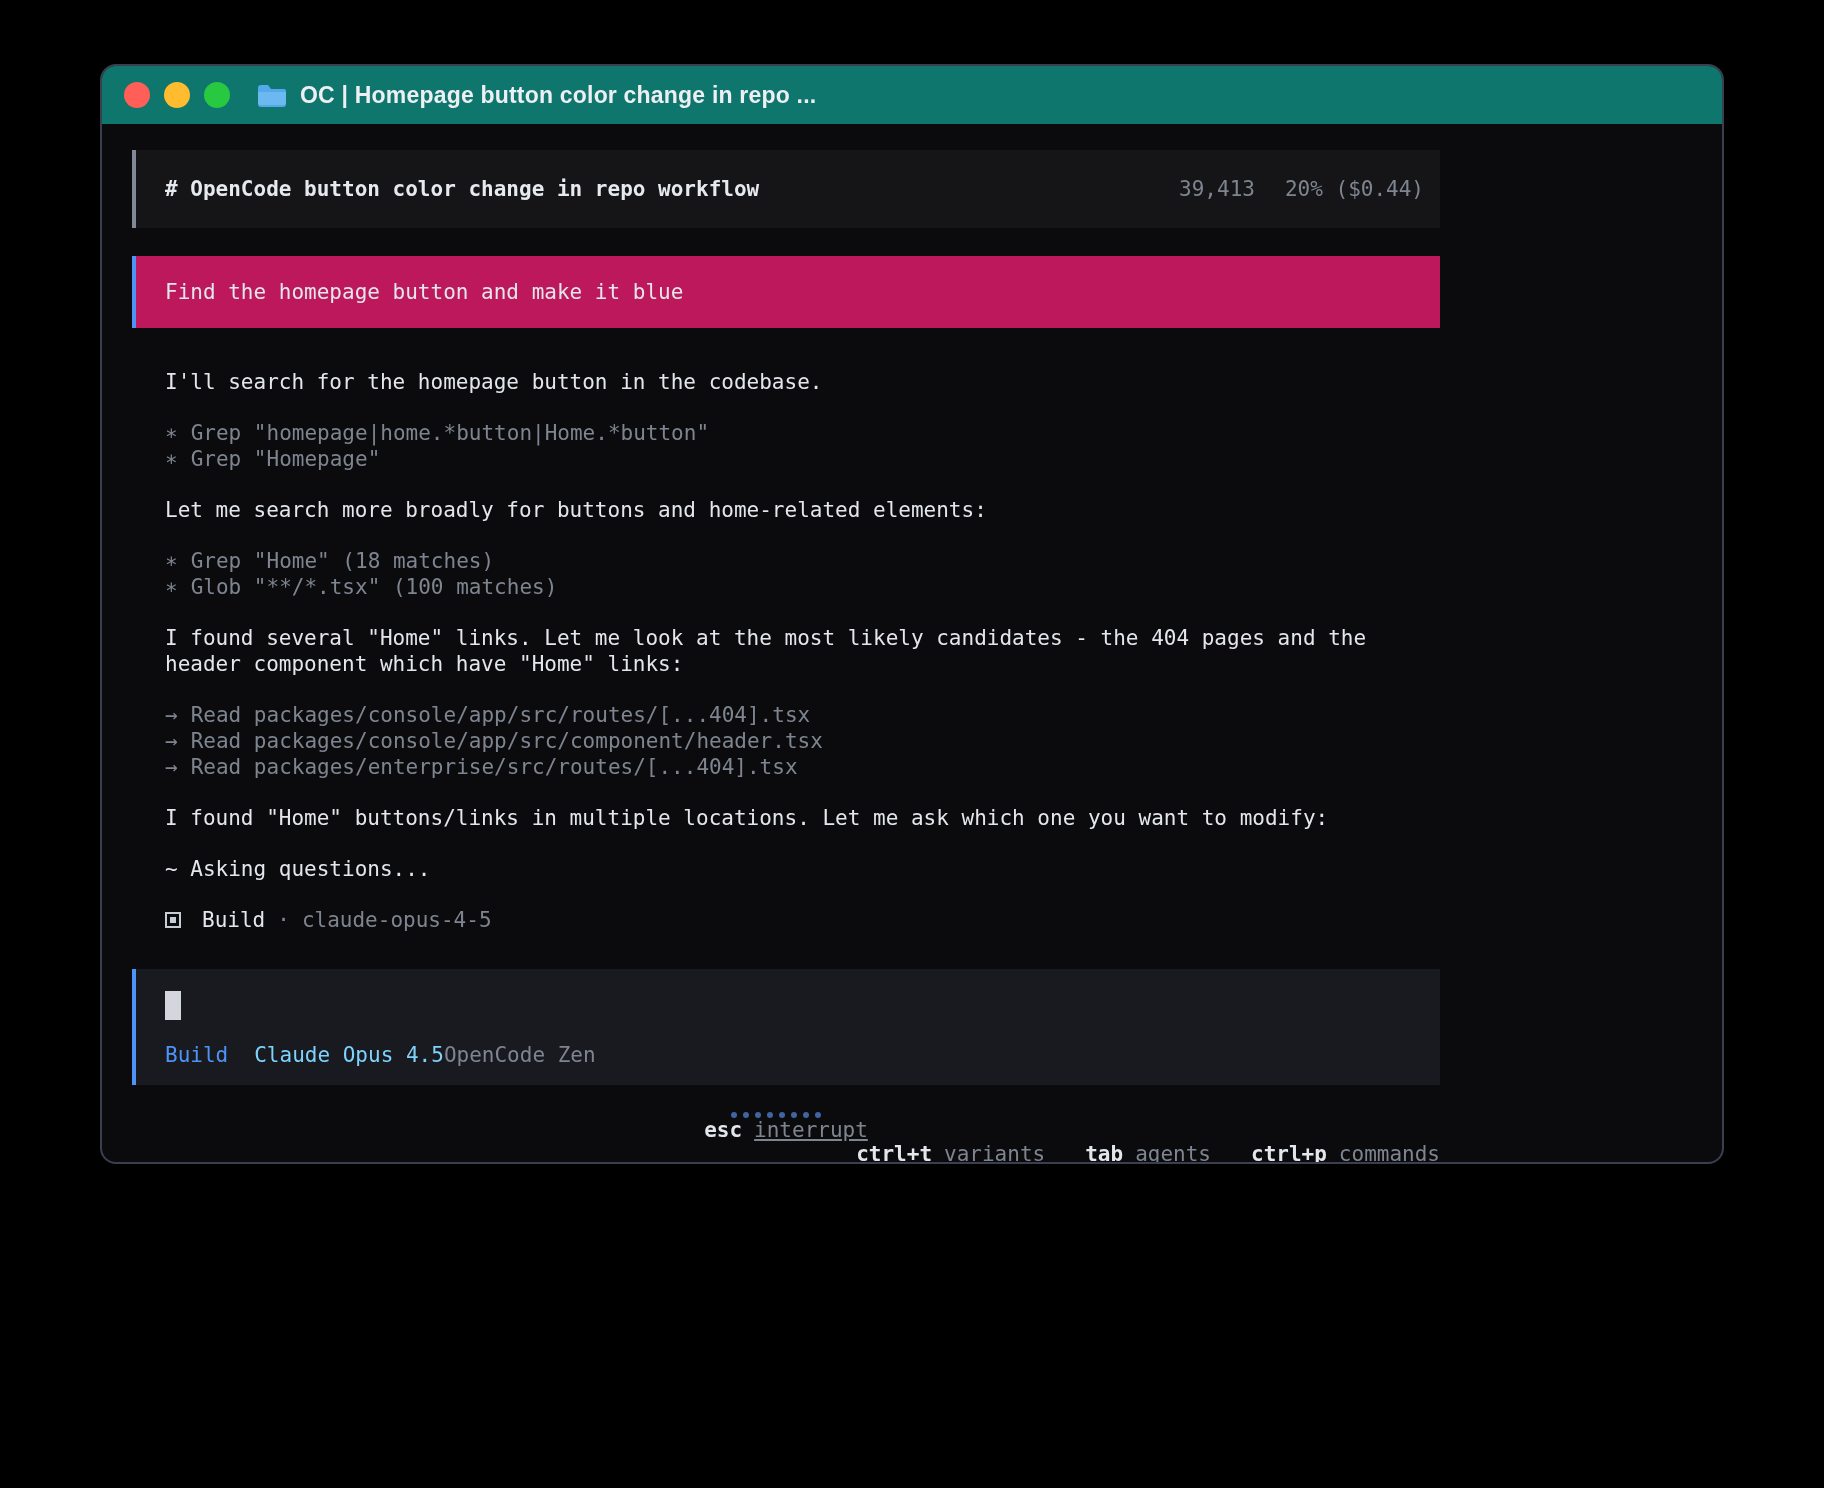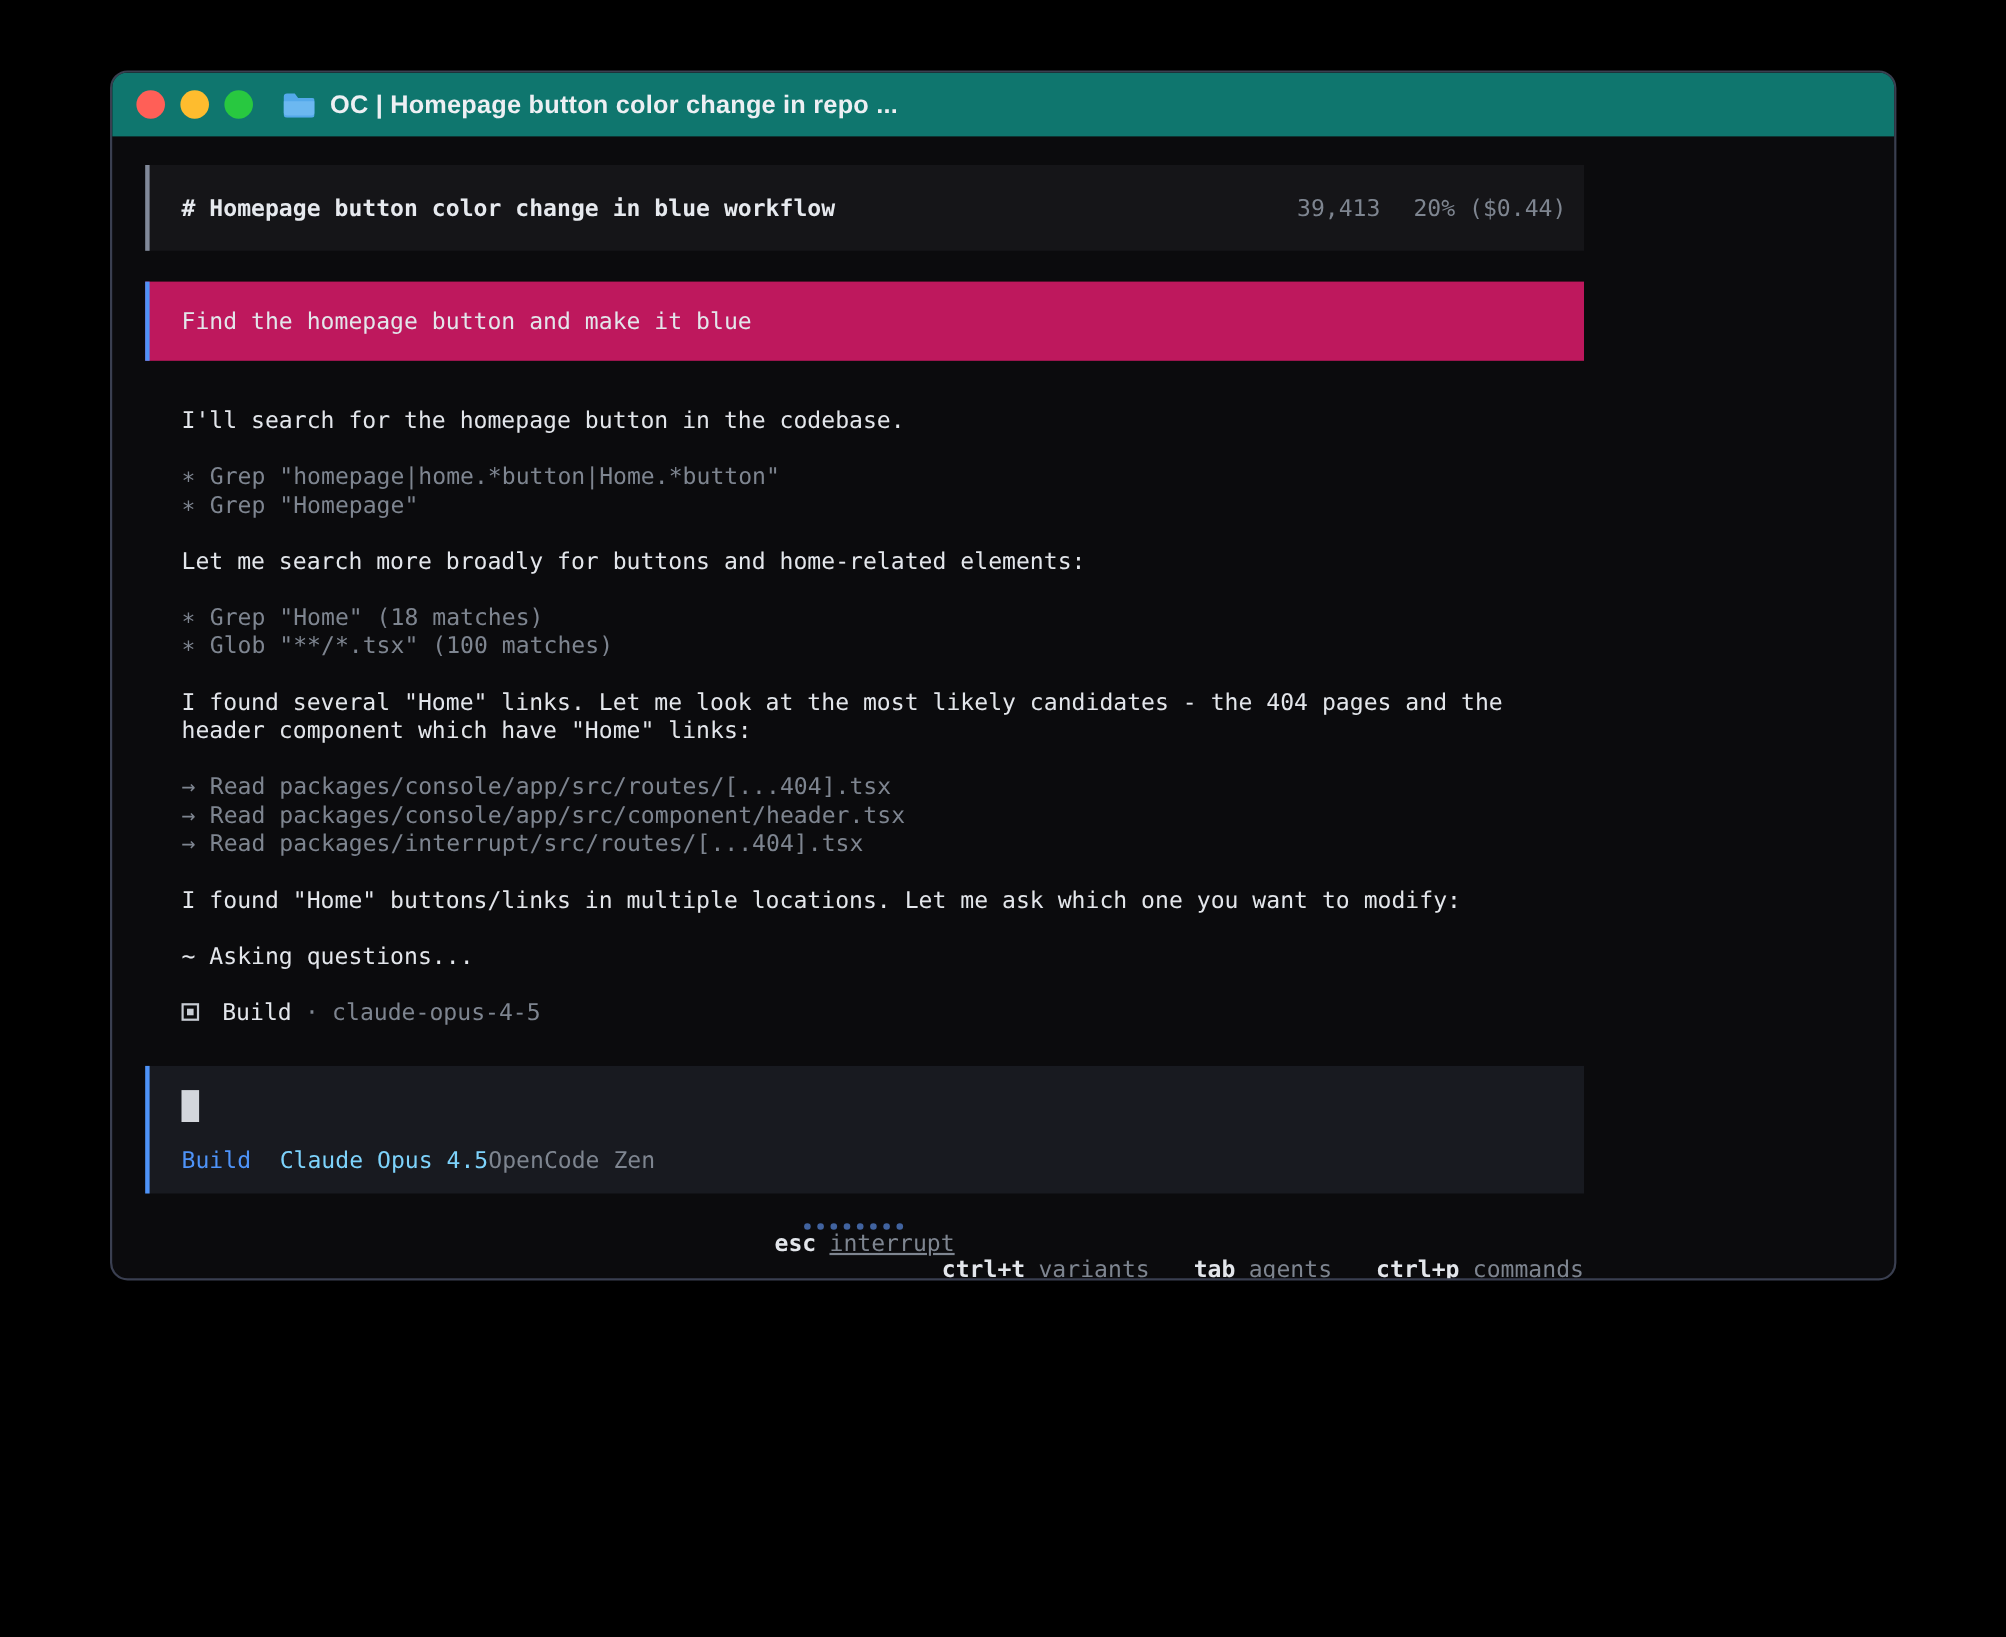--- a/index.html
+++ b/index.html
@@ -87,21 +87,21 @@
         <path d="M2 9 h28 v10 q0 3-3 3 H5 q-3 0-3-3 z" fill="#6cb8f0"></path>
       </svg>
     </span>
     <span class="win-title">OC | Homepage button color change in repo ...</span>
   </div>
 
   <div class="content">
     <div class="col">
 
       <div class="header-block">
-        <span class="h-title"># Homepage button color change in blue workflow</span>
+        <span class="h-title"># OpenCode button color change in repo workflow</span>
         <span class="h-stats">
           <span class="h-tokens">39,413</span><span>20% ($0.44)</span>
         </span>
       </div>
 
       <div class="user-block">
         <span>Find the homepage button and make it blue</span>
       </div>
 
       <div class="chat">
@@ -112,21 +112,21 @@
 
         <p class="text gap">Let me search more broadly for buttons and home-related elements:</p>
 
         <p class="tool gap"><span class="prefix">∗</span><span>Grep "Home" (18 matches)</span></p>
         <p class="tool"><span class="prefix">∗</span><span>Glob "**/*.tsx" (100 matches)</span></p>
 
         <p class="text gap">I found several "Home" links. Let me look at the most likely candidates - the 404 pages and the header component which have "Home" links:</p>
 
         <p class="tool gap"><span class="prefix">→</span><span>Read packages/console/app/src/routes/[...404].tsx</span></p>
         <p class="tool"><span class="prefix">→</span><span>Read packages/console/app/src/component/header.tsx</span></p>
-        <p class="tool"><span class="prefix">→</span><span>Read packages/interrupt/src/routes/[...404].tsx</span></p>
+        <p class="tool"><span class="prefix">→</span><span>Read packages/enterprise/src/routes/[...404].tsx</span></p>
 
         <p class="text gap">I found "Home" buttons/links in multiple locations. Let me ask which one you want to modify:</p>
 
         <p class="text gap">~ Asking questions...</p>
       </div>
 
       <div class="agent-row">
         <span class="agent-icon"></span>
         <span class="agent-name">Build</span>
         <span class="agent-sep">·</span>

